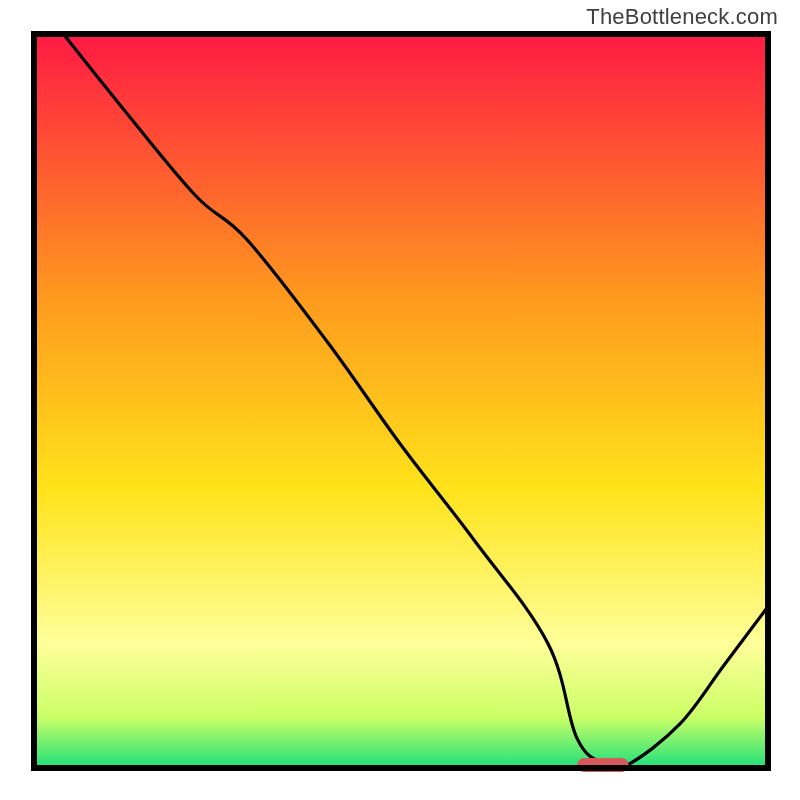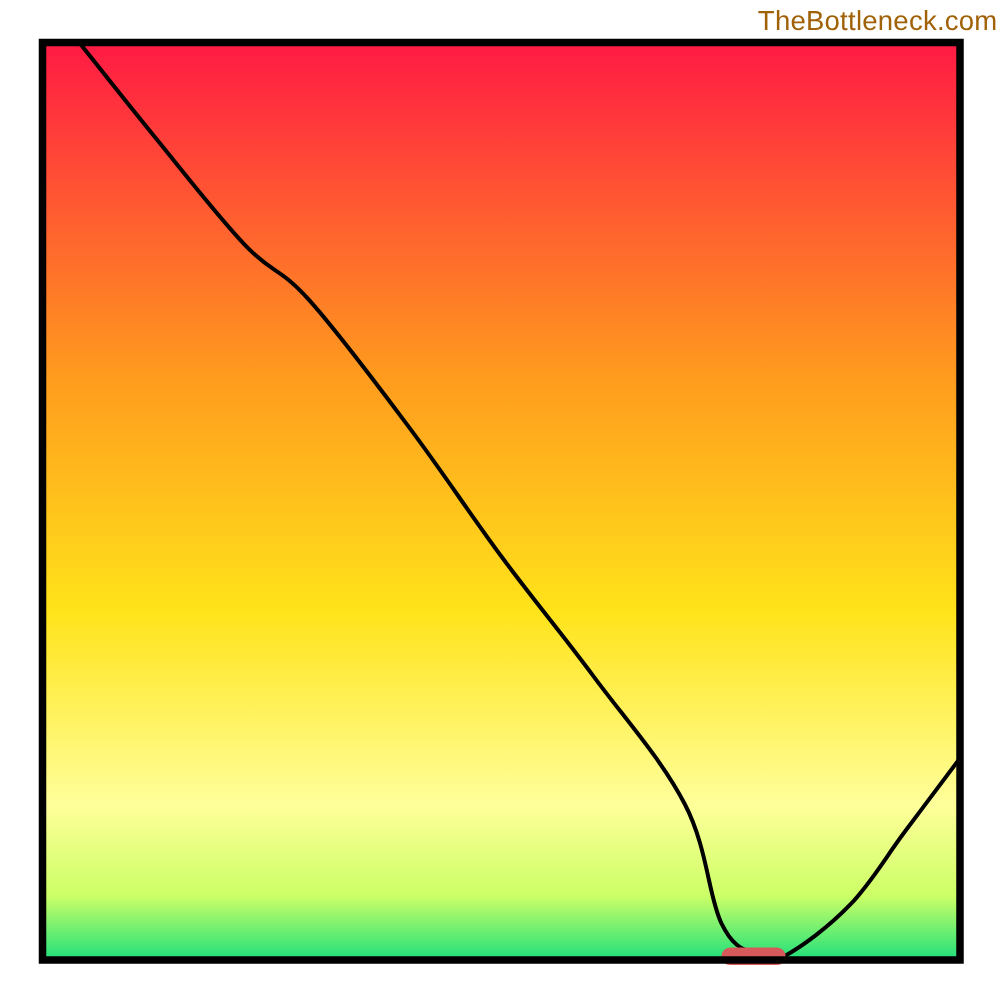--- a/index.html
+++ b/index.html
@@ -11,22 +11,22 @@
     font-family: Arial, Helvetica, sans-serif;
   }
   .wrap {
     position: relative;
     width: 800px;
     height: 800px;
   }
   .watermark {
     position: absolute;
     top: 4px;
-    right: 2px;
-    color: #a16207;
+    right: 22px;
+    color: #404040;
     font-size: 22px;
     font-weight: 500;
     letter-spacing: 0.2px;
     z-index: 50;
   }
   svg.chart {
     position: absolute;
     left: 0;
     top: 0;
     width: 800px;

